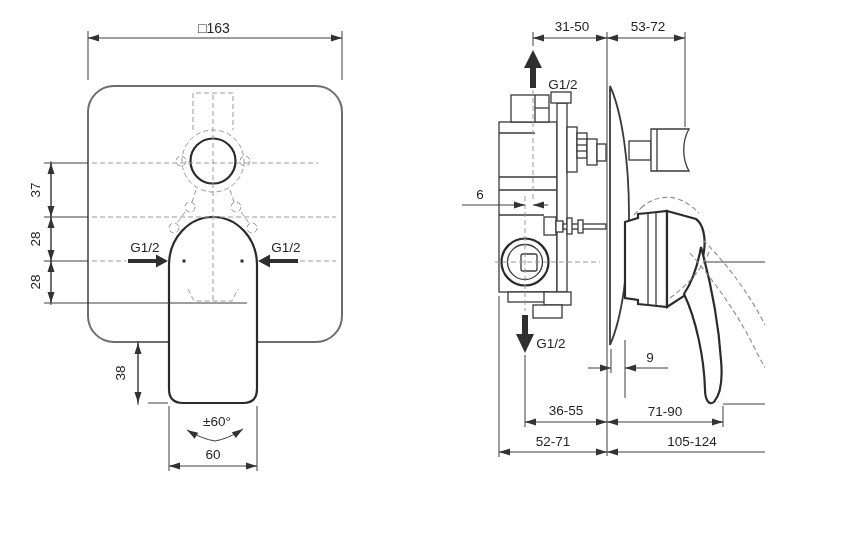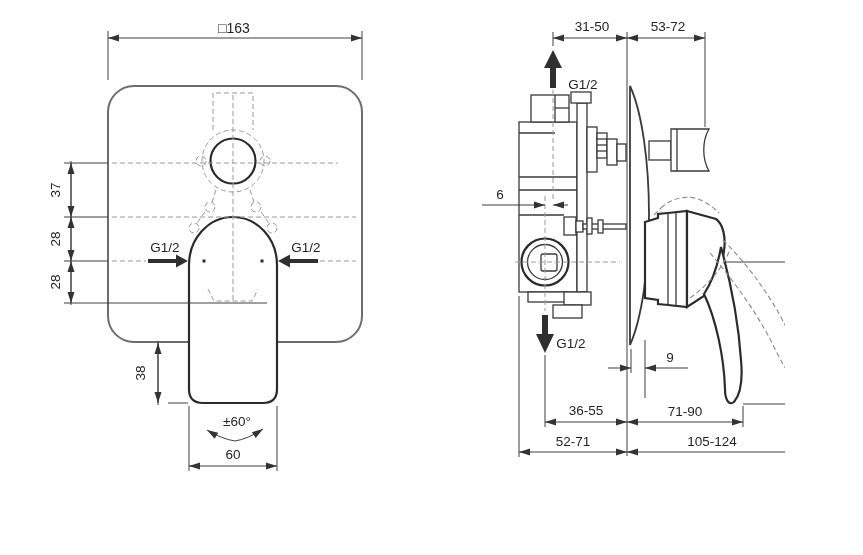--- a/index.html
+++ b/index.html
@@ -1,16 +1,16 @@
 <!DOCTYPE html>
 <html><head>
 <meta charset="utf-8">
 <style>
   html,body{margin:0;padding:0;background:#ffffff;}
-  .stage{position:relative;width:765px;height:555px;background:#ffffff;overflow:hidden;margin-left:20px;}
+  .stage{position:relative;width:765px;height:555px;background:#ffffff;overflow:hidden;}
   svg{display:block;}
   text{font-family:"Liberation Sans","DejaVu Sans",sans-serif;font-size:13.5px;fill:#242424;text-anchor:middle;}
   .t-big{font-size:14px;}
   .ln-thin{stroke:#3f3f3f;stroke-width:1;fill:none;}
   .ln-med{stroke:#3a3a3a;stroke-width:1.3;fill:none;}
   .ln-med-f{stroke:#3a3a3a;stroke-width:1.3;fill:#ffffff;}
   .ln-lens{stroke:#3a3a3a;stroke-width:1.8;fill:#ffffff;}
   .ln-bold-f{stroke:#2b2b2b;stroke-width:2.2;fill:#ffffff;}
   .plate{stroke:#6d6d6d;stroke-width:2;fill:#ffffff;}
   .dash{stroke:#9a9a9a;stroke-width:1;fill:none;stroke-dasharray:5 3;}

